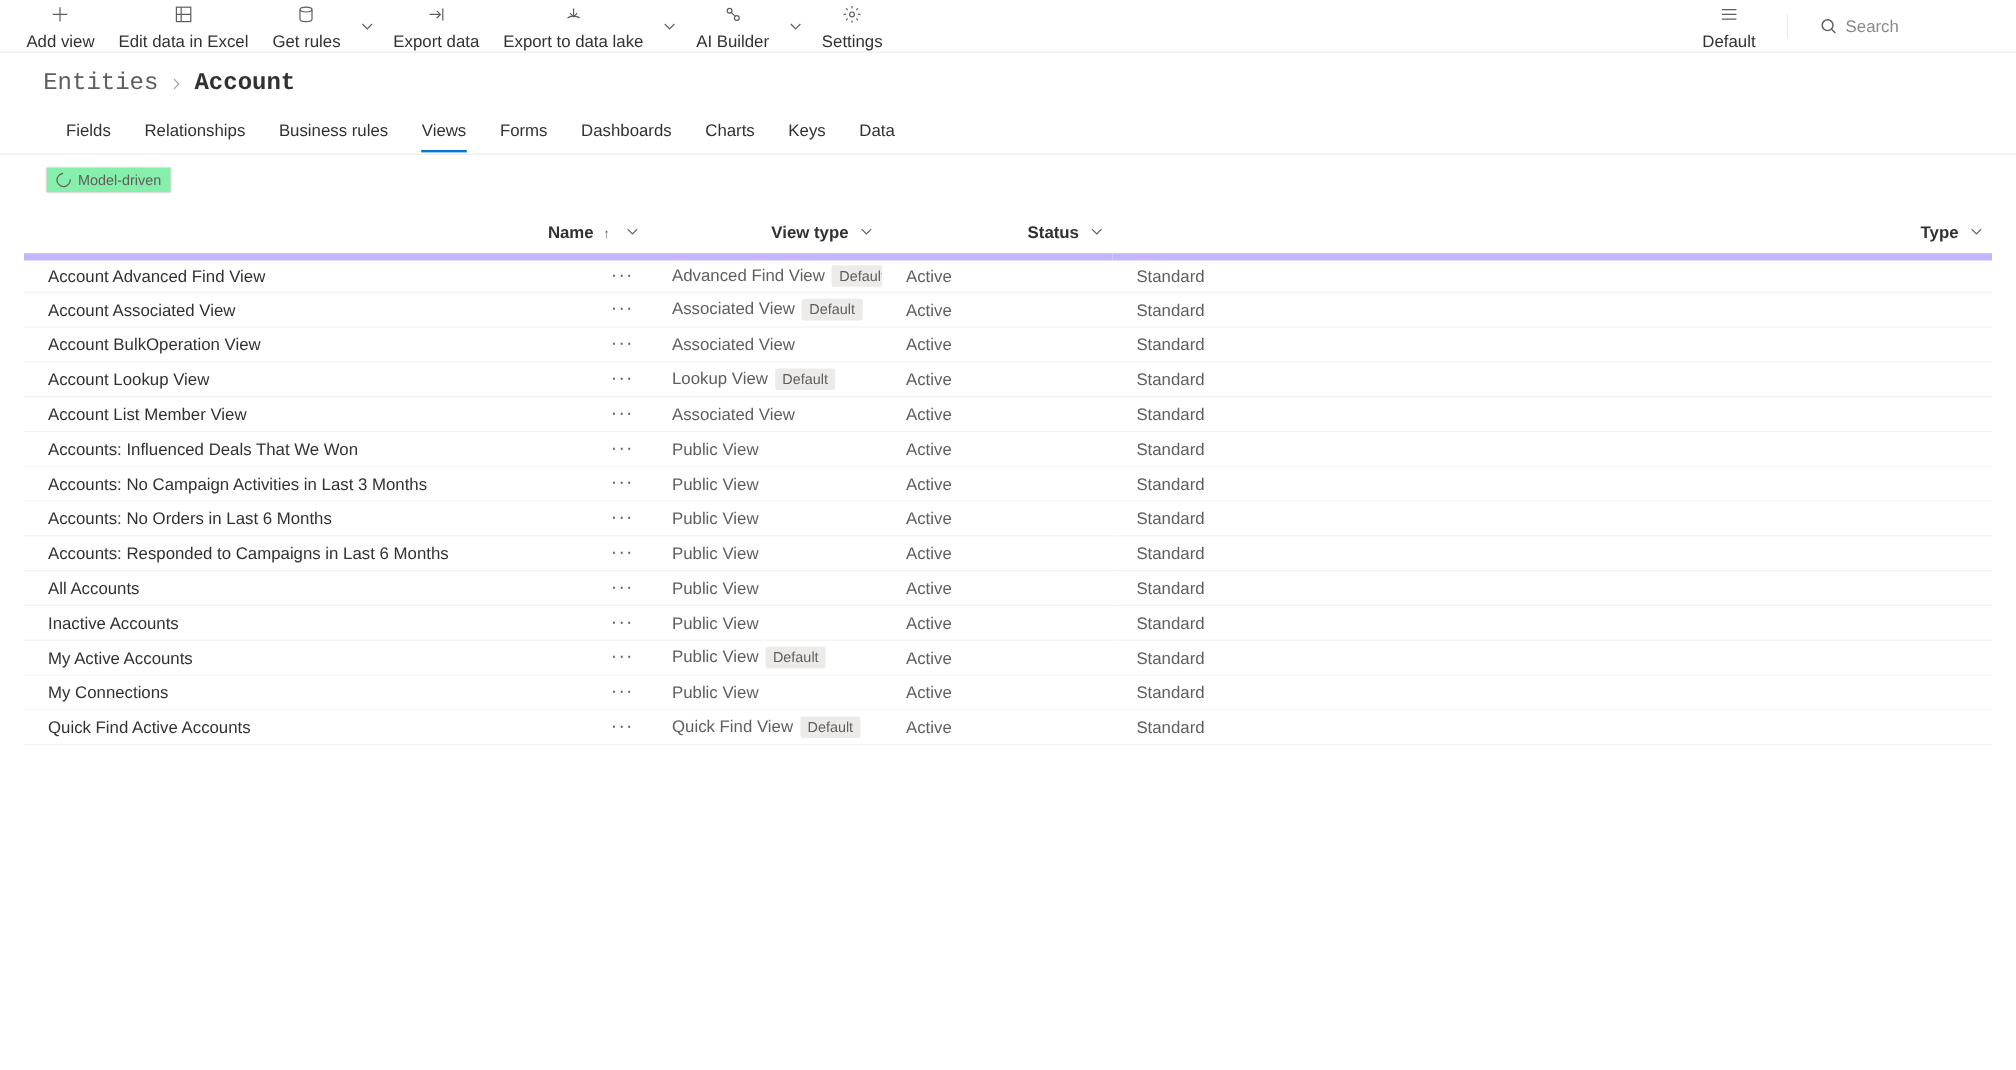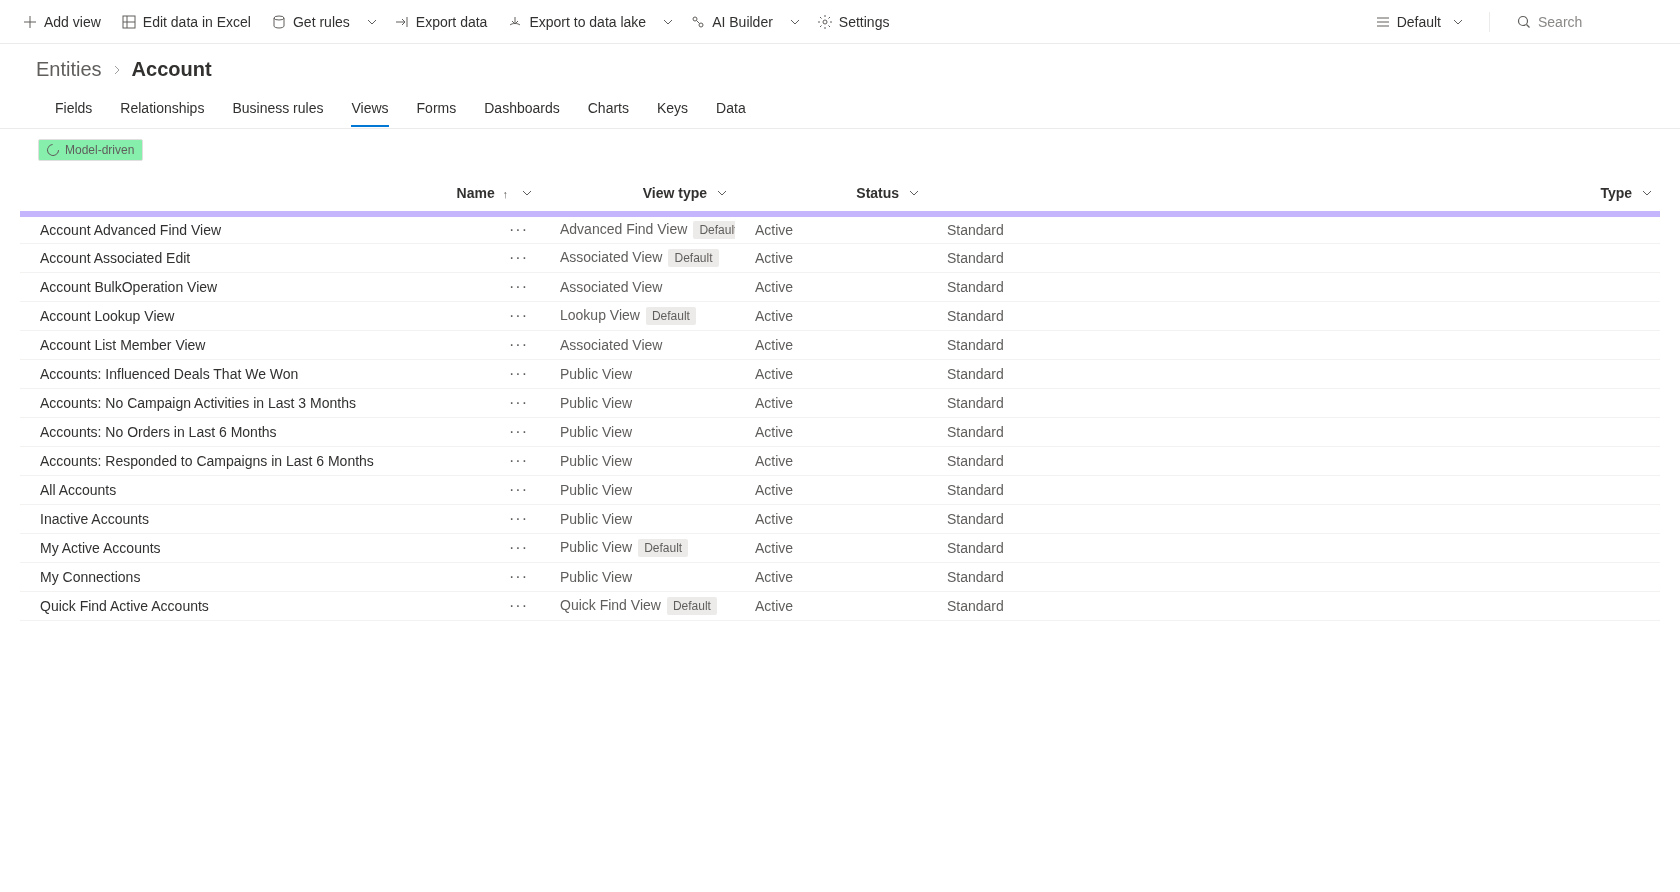--- a/index.html
+++ b/index.html
@@ -28,20 +28,21 @@
   display: inline-flex;
   align-items: center;
   gap: 6px;
   height: 36px;
   padding: 0 10px;
   background: transparent;
   border: none;
   color: #323130;
   cursor: pointer;
   font-size: 14px;
+  flex-direction: column;
 }
 .cmd-icon { width: 16px; height: 16px; display: inline-flex; align-items: center; justify-content: center; color: #605e5c; }
 .cmd-icon svg { width: 16px; height: 16px; }
 
 .chev-btn {
   display: inline-flex;
   align-items: center;
   justify-content: center;
   width: 24px;
   height: 36px;
@@ -75,21 +76,21 @@
 }
 .search-region input::placeholder { color: #8a8886; }
 
 
 .breadcrumb {
   display: flex;
   align-items: center;
   gap: 10px;
   padding: 14px 36px 8px;
 }
-.breadcrumb .crumb { font-size: 20px; color: #605e5c; cursor: pointer; }
+.breadcrumb .crumb { font-size: 20px; color: #605e5c; cursor: pointer; font-family: Liberation Mono, monospace; }
 .breadcrumb .crumb.current { font-weight: 600; color: #323130; cursor: default; }
 .breadcrumb .chev { color: #a19f9d; font-size: 14px; }
 
 
 .tabs {
   display: flex;
   align-items: center;
   gap: 28px;
   padding: 0 55px;
   border-bottom: 1px solid #edebe9;
@@ -381,21 +382,21 @@
       </tr>
     </thead>
     <tbody id="grid-body">
         <tr>
           <td class="row-name-cell"><span>Account Advanced Find View</span><span class="row-more">···</span></td>
           <td><span>Advanced Find View</span><span class="badge">Default</span></td>
           <td>Active</td>
           <td>Standard</td>
         </tr>
         <tr>
-          <td class="row-name-cell"><span>Account Associated Edit</span><span class="row-more">···</span></td>
+          <td class="row-name-cell"><span>Account Associated View</span><span class="row-more">···</span></td>
           <td><span>Associated View</span><span class="badge">Default</span></td>
           <td>Active</td>
           <td>Standard</td>
         </tr>
         <tr>
           <td class="row-name-cell"><span>Account BulkOperation View</span><span class="row-more">···</span></td>
           <td><span>Associated View</span></td>
           <td>Active</td>
           <td>Standard</td>
         </tr>

